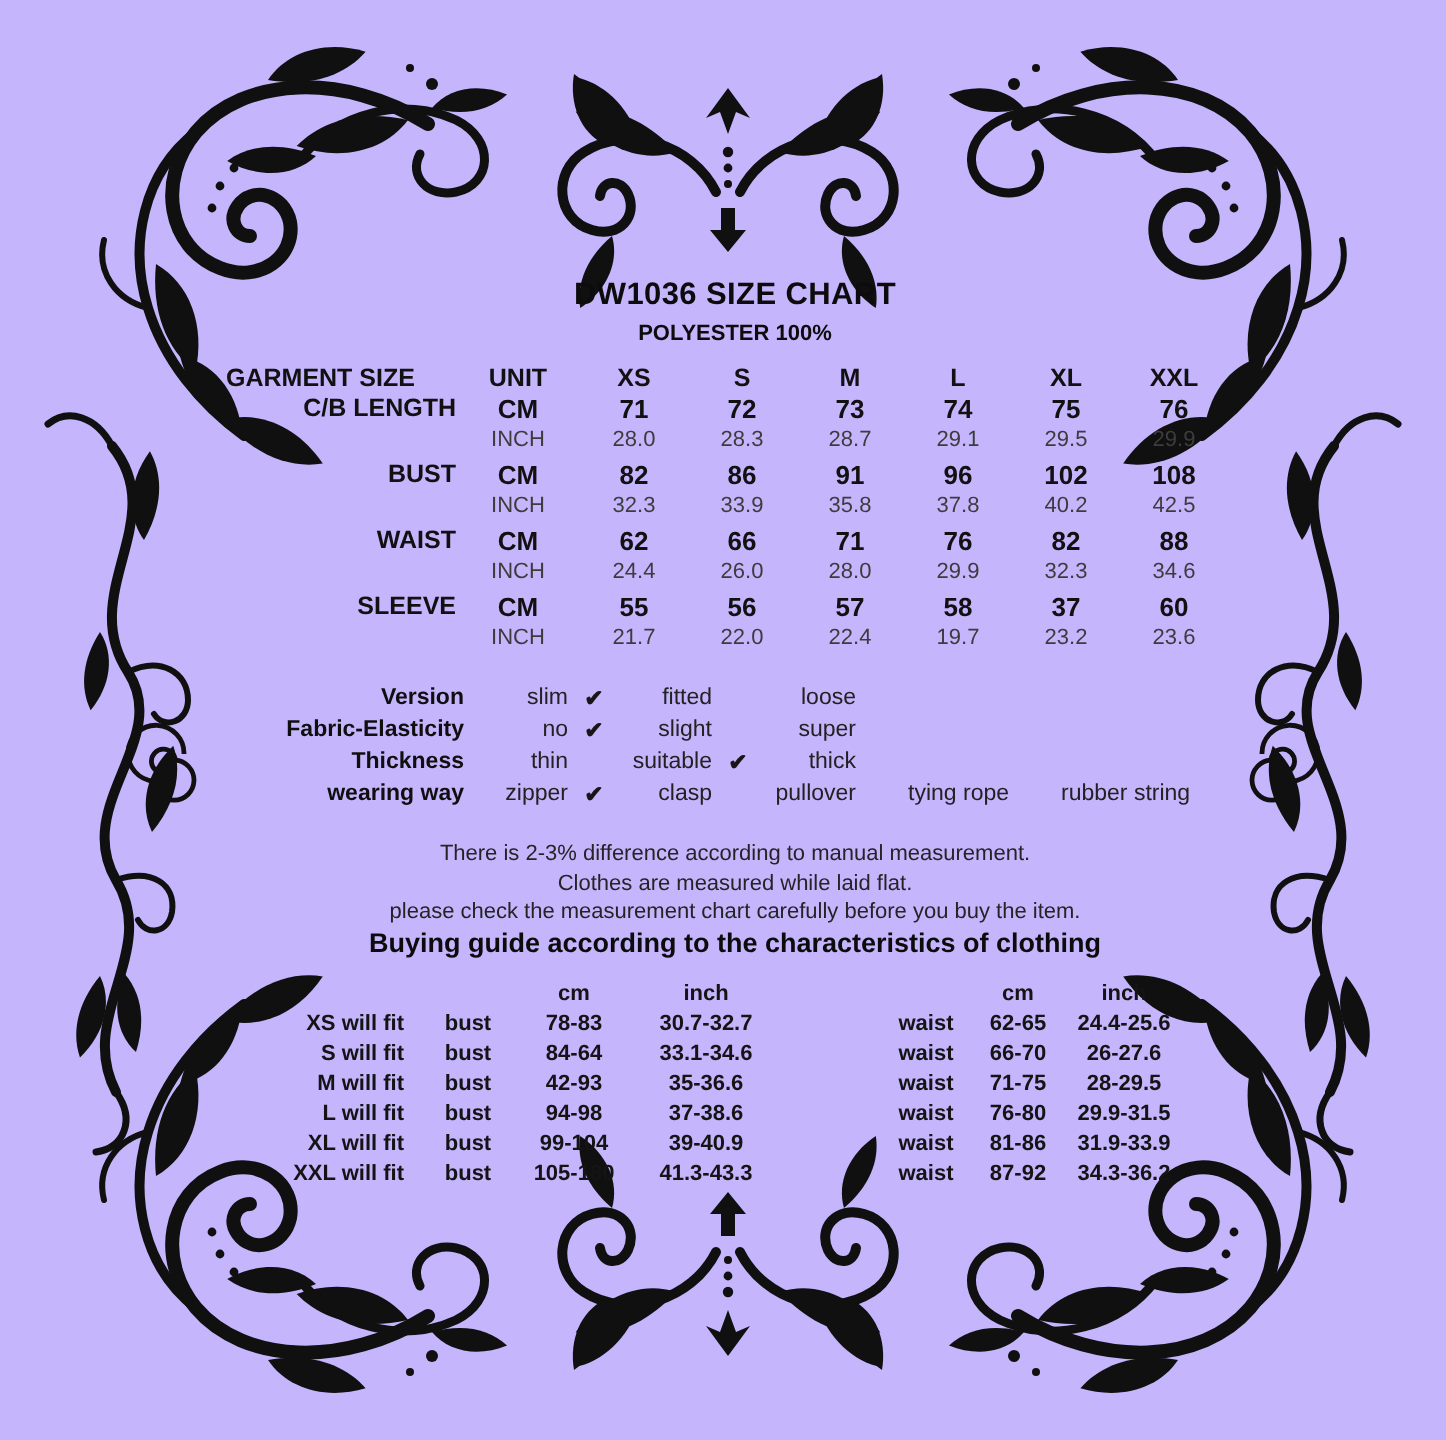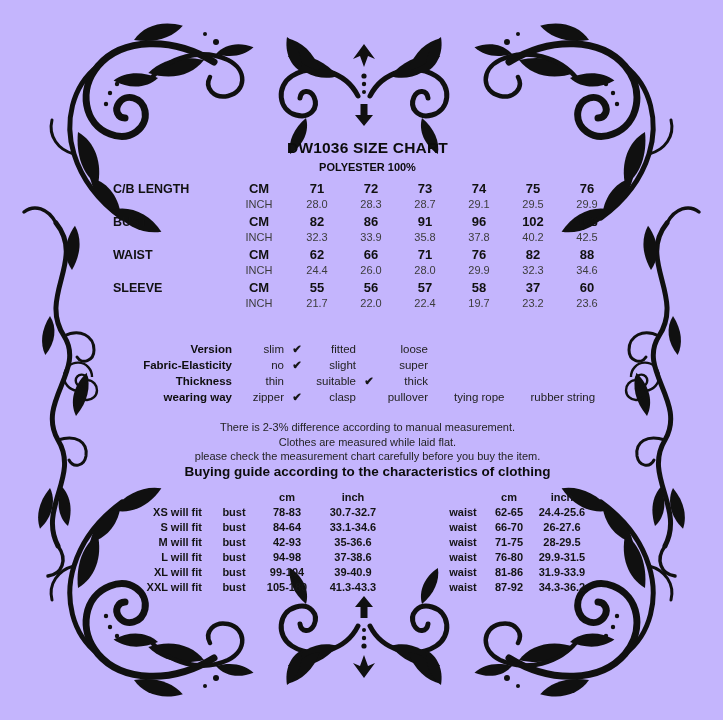--- a/index.html
+++ b/index.html
@@ -13,21 +13,21 @@
             font-size:11px;font-weight:700;color:#0c0c0c;}
 
   .sizetable{position:absolute;top:181px;left:113px;}
   .trow{display:flex;align-items:center;height:15.5px;}
   .c{text-align:center;}
   .lab{width:115px;text-align:left;}
   .unit{width:62px;}
   .v{width:54px;}
   .thead .c{font-weight:700;font-size:12.5px;}
   .trow.cm .c{font-weight:700;font-size:13px;}
-  .trow.cm .lab{font-size:12.5px;}
+  .trow.cm .lab{font-size:12.5px;text-align:right;}
   .trow.inch .c{font-weight:400;font-size:11px;color:#3c3c3c;}
   .trow.gap{margin-top:2px;}
 
   .attrs{position:absolute;top:341px;left:130px;}
   .attr-row{display:flex;align-items:center;height:16px;font-size:11.5px;color:#222;}
   .attr-label{width:106px;text-align:right;font-weight:700;color:#0f0f0f;
               padding-right:4px;box-sizing:border-box;}
   .opt{min-width:46px;text-align:right;white-space:nowrap;padding:0 2px;}
   .chk{width:22px;text-align:center;font-size:11.5px;font-weight:700;color:#161616;}
 
@@ -119,20 +119,30 @@
     <use href="#sscroll" transform="translate(150,658) scale(1,-1)"></use>
     <use href="#sscroll" transform="translate(578,658) scale(-1,-1)"></use>
     <use href="#vine" transform="translate(50,388)"></use>
     <use href="#vine" transform="translate(673,388) scale(-1,1)"></use>
   </svg>
 
   <div class="title">DW1036 SIZE CHART</div>
   <div class="subtitle">POLYESTER 100%</div>
 
   <div class="sizetable">
+    <div class="trow thead">
+      <span class="c lab">GARMENT SIZE</span>
+      <span class="c unit">UNIT</span>
+      <span class="c v">XS</span>
+      <span class="c v">S</span>
+      <span class="c v">M</span>
+      <span class="c v">L</span>
+      <span class="c v">XL</span>
+      <span class="c v">XXL</span>
+    </div>
 
     <div class="trow cm">
       <span class="c lab">C/B LENGTH</span>
       <span class="c unit">CM</span>
       <span class="c v">71</span>
       <span class="c v">72</span>
       <span class="c v">73</span>
       <span class="c v">74</span>
       <span class="c v">75</span>
       <span class="c v">76</span>

